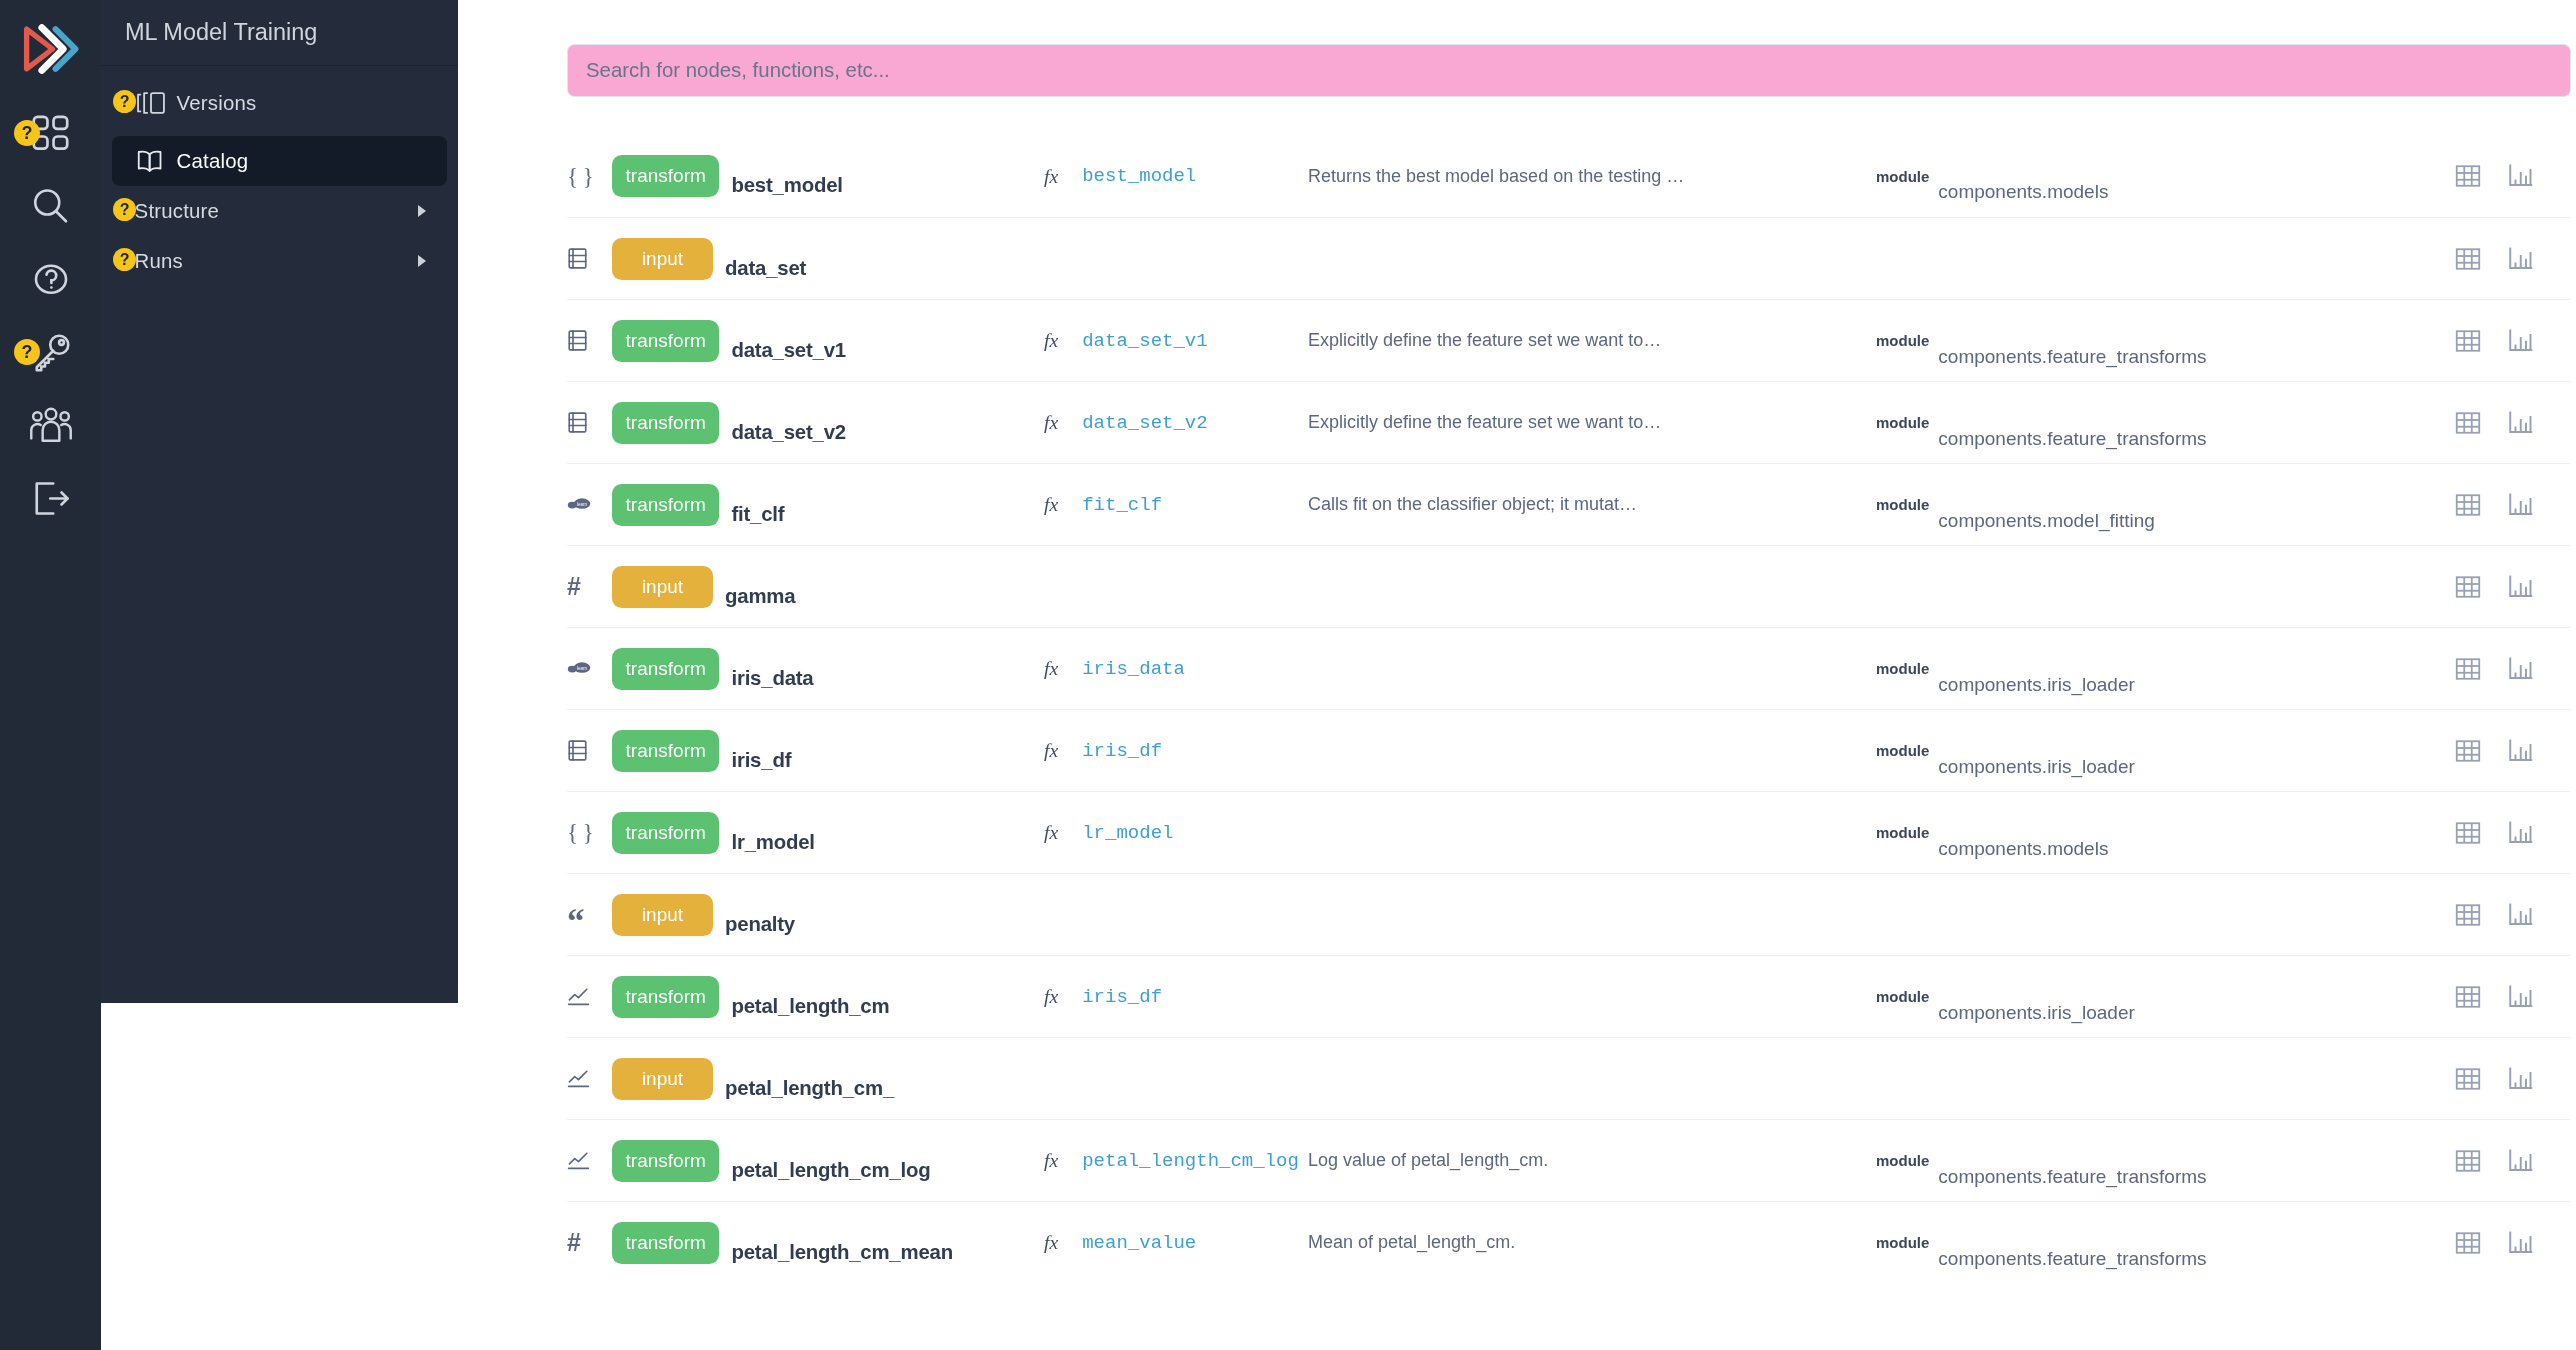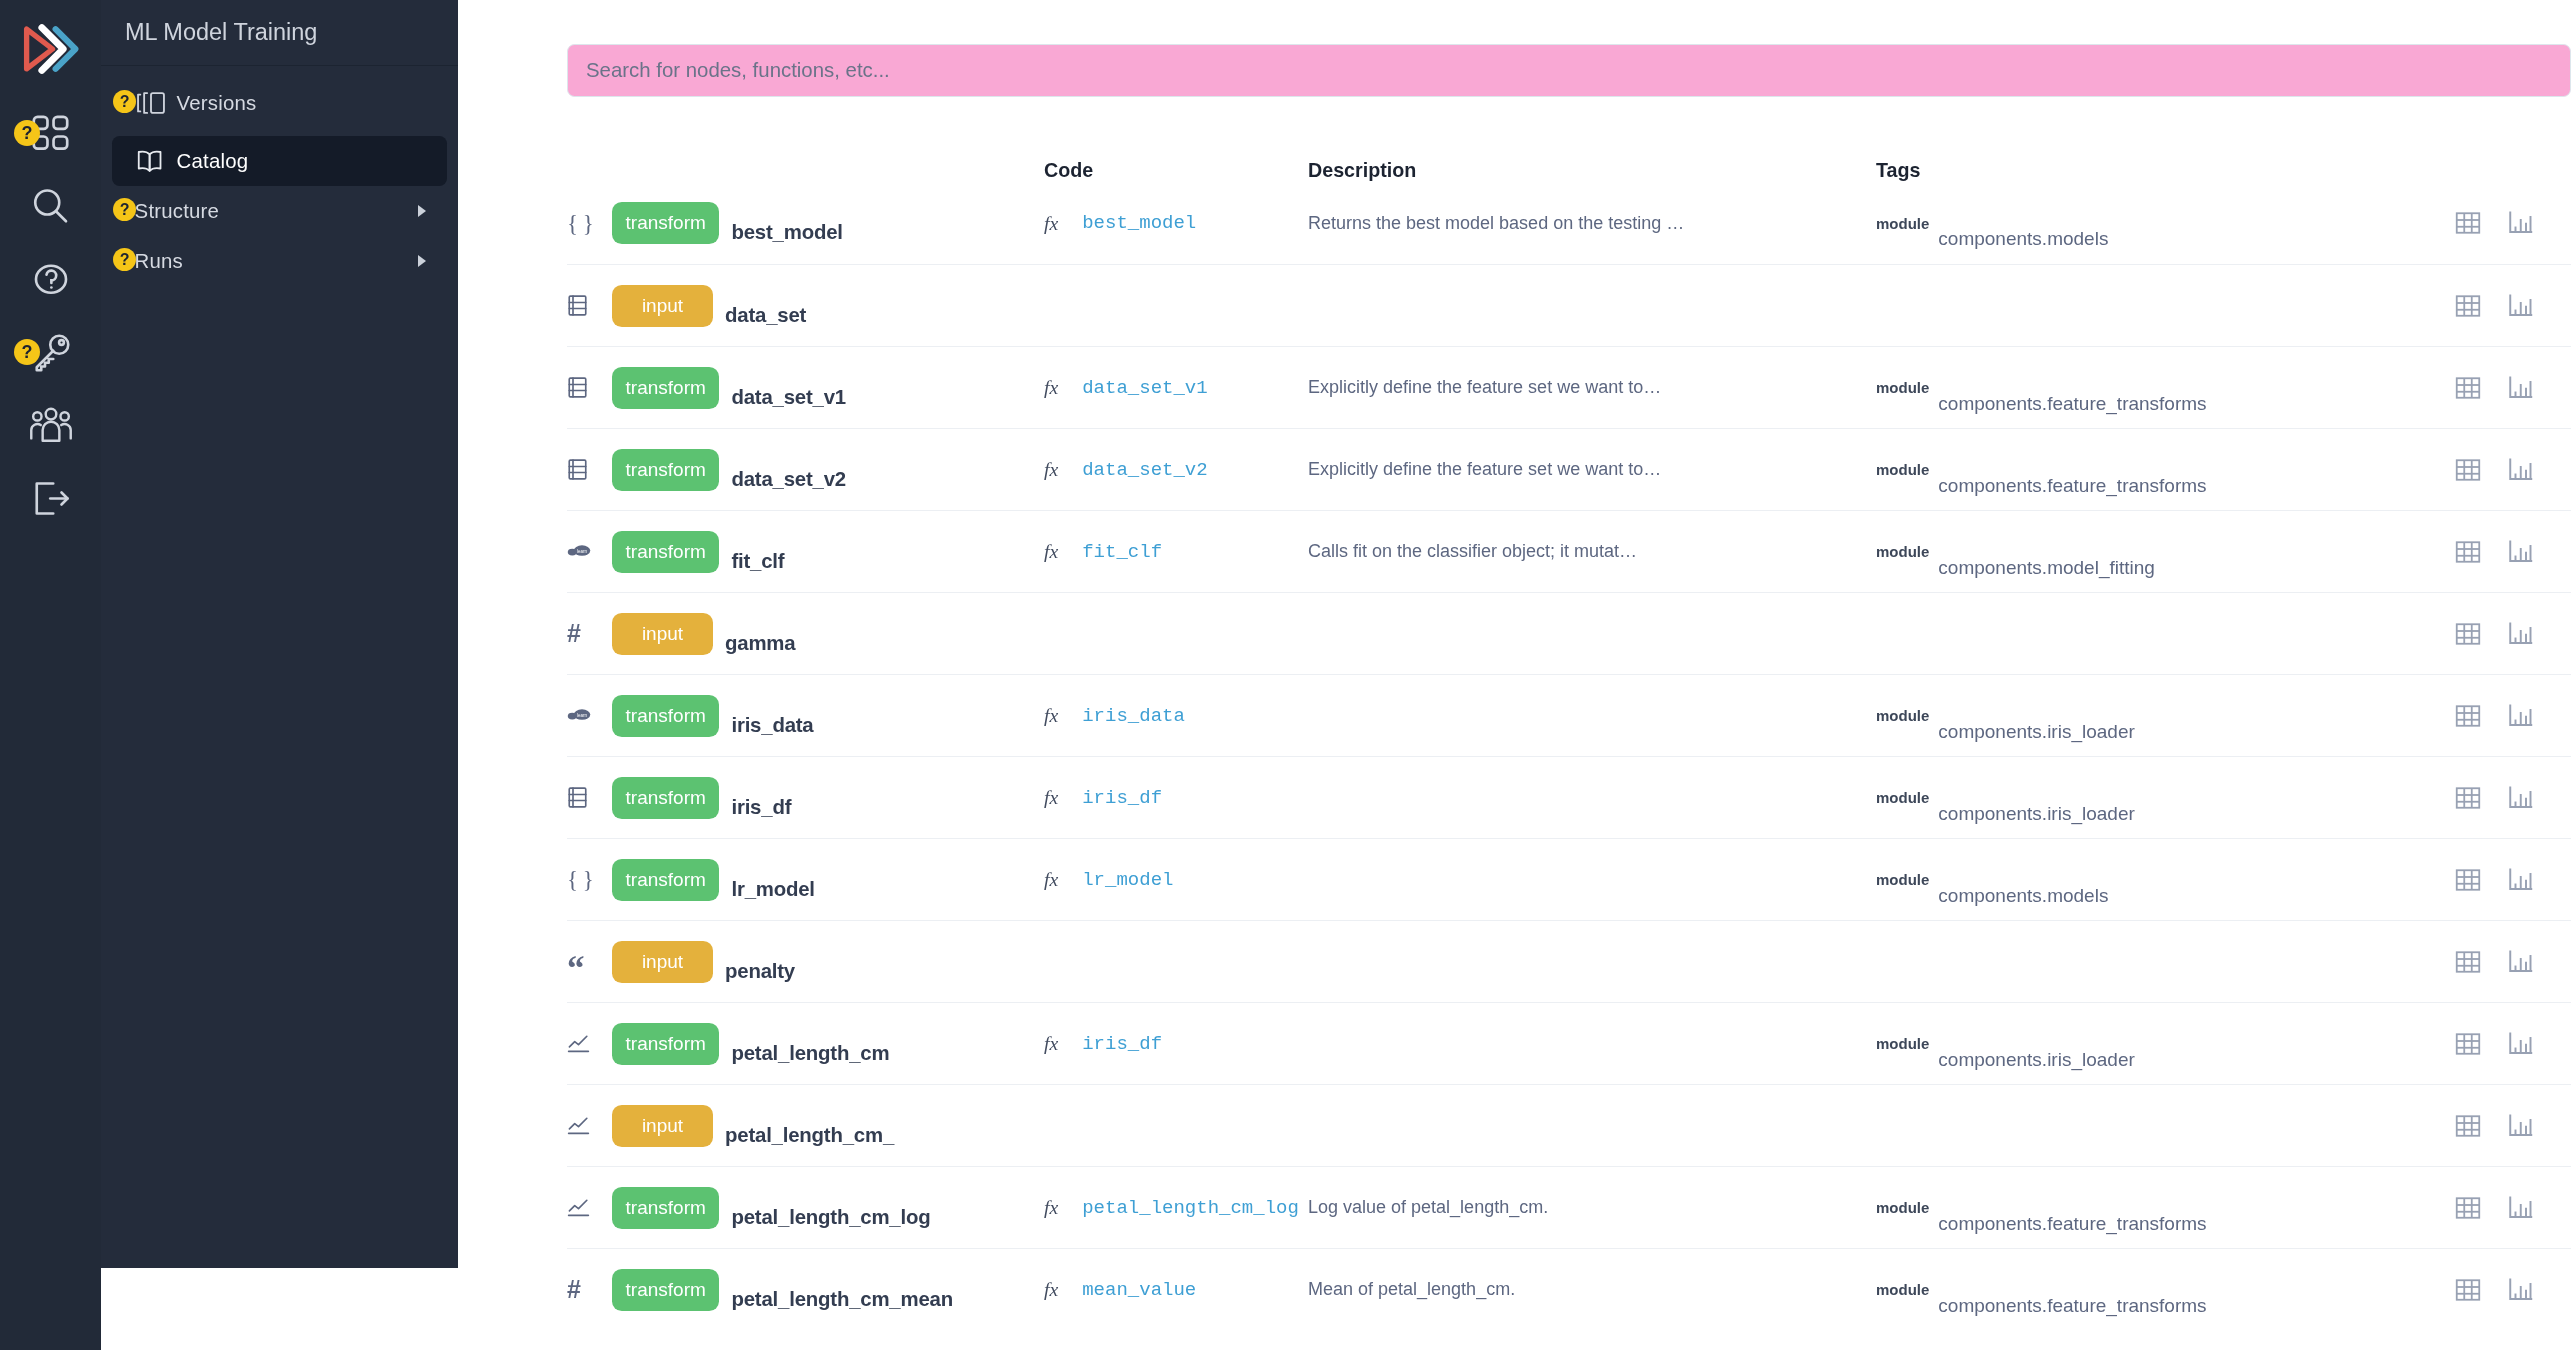--- a/index.html
+++ b/index.html
@@ -28,21 +28,21 @@
   .badge-q {
     position: absolute; left: 0px; top: 23px;
     width: 26px; height: 26px; border-radius: 50%;
     background: #f5c518; color: #1d2330;
     font-size: 18px; font-weight: bold; line-height: 26px; text-align: center;
     font-family: "Liberation Sans", sans-serif;
   }
 
   
   .sidebar {
-    width: 357px; flex: 0 0 357px; height: 1268px;
+    width: 357px; flex: 0 0 357px; height: 1003px;
     background: #242c3b; color: #d5d9e0;
   }
   .sidebar-title {
     height: 66px; display: flex; align-items: center;
     padding-left: 24px; font-size: 23.5px; color: #cfd4dd;
     border-bottom: 1.5px solid #1c2431;
     background: #242c3b;
   }
   .nav { padding-top: 12px; }
   .nav-item {
@@ -246,28 +246,20 @@
   </div>
 
   <div class="main">
 
     <div class="search-wrap">
       <input class="search-input" type="text" placeholder="Search for nodes, functions, etc..." style="">
     </div>
 
     <div class="table">
 
-      <div class="thead">
-        <div class="c-icon"></div>
-        <div class="c-name"></div>
-        <div class="c-code">Code</div>
-        <div class="c-desc">Description</div>
-        <div class="c-tags">Tags</div>
-        <div class="c-acts"></div>
-      </div>
 
       <div id="rows">
           <div class="row">
             <div class="c-icon">
               <span class="type-glyph">{ }</span>
             </div>
             <div class="c-name">
               <span class="pill transform">transform</span>
               <span class="node-name">best_model</span>
             </div>

